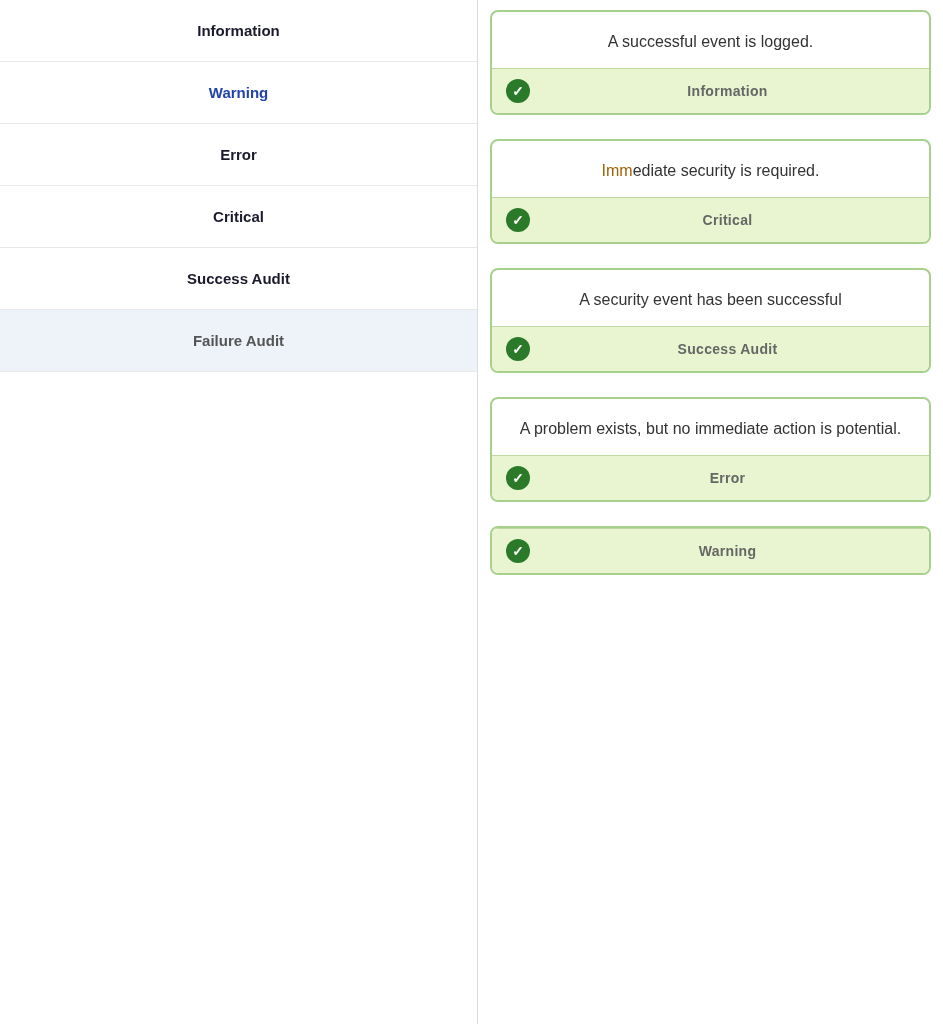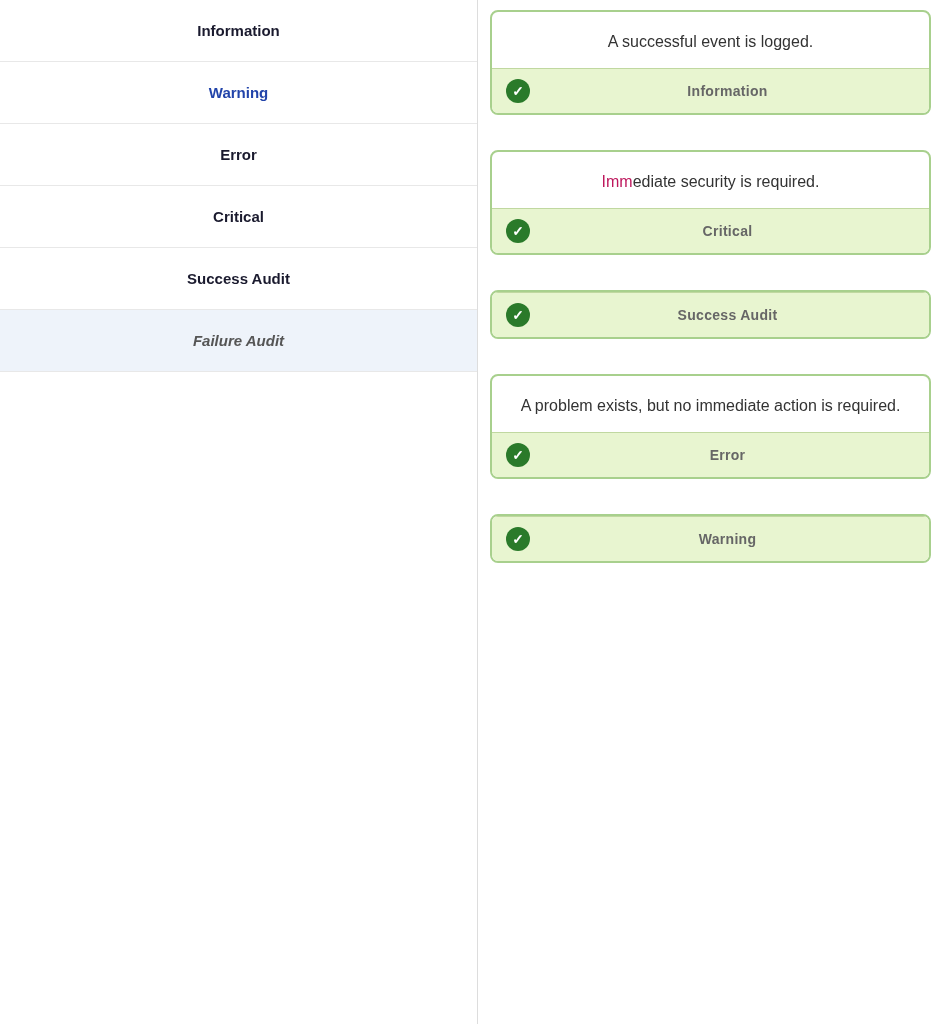--- a/index.html
+++ b/index.html
@@ -26,55 +26,54 @@
       font-size: 15px;
       font-weight: bold;
       color: #1a1a2e;
       cursor: pointer;
       background: #fff;
     }
 
     .left-item.active {
       background: #eef3fa;
       color: #555;
-      font-style: italic;
     }
 
     .left-item.warning-item {
       color: #2244aa;
     }
 
     
     .right-panel {
       width: 465px;
       padding: 0;
       display: flex;
       flex-direction: column;
-      gap: 15px;
+      gap: 4px;
       overflow-y: auto;
     }
 
     .card {
       border: 2px solid #a8d08d;
       border-radius: 8px;
       margin: 10px 12px 10px 12px;
       background: #fff;
       overflow: hidden;
     }
 
     .card-description {
       padding: 18px 20px 14px 20px;
       font-size: 16px;
       color: #333;
       text-align: center;
       line-height: 1.5;
     }
 
     .card-description .blue-text {
-      color: #be185d;
+      color: #a16207;
     }
 
     .card-label-row {
       display: flex;
       align-items: center;
       background: #e8f5d0;
       border-top: 1px solid #c0d8a0;
       padding: 10px 14px;
       gap: 10px;
     }
@@ -146,29 +145,32 @@
     <div class="card-description">
       <span class="blue-text">Imm</span><span>ediate security is required.</span>
     </div>
     <div class="card-label-row">
       <div class="check-icon"></div>
       <span class="card-label">Critical</span>
     </div>
   </div>
 
   <div class="card">
+    <div class="card-description">
+      <span>A security event has been successful</span>
+    </div>
     <div class="card-label-row">
       <div class="check-icon"></div>
       <span class="card-label">Success Audit</span>
     </div>
   </div>
 
   <div class="card">
     <div class="card-description">
-      <span>A problem exists, but no immediate action is required.</span>
+      <span>A problem exists, but no immediate action is potential.</span>
     </div>
     <div class="card-label-row">
       <div class="check-icon"></div>
       <span class="card-label">Error</span>
     </div>
   </div>
 
   <div class="card">
     <div class="card-label-row">
       <div class="check-icon"></div>

